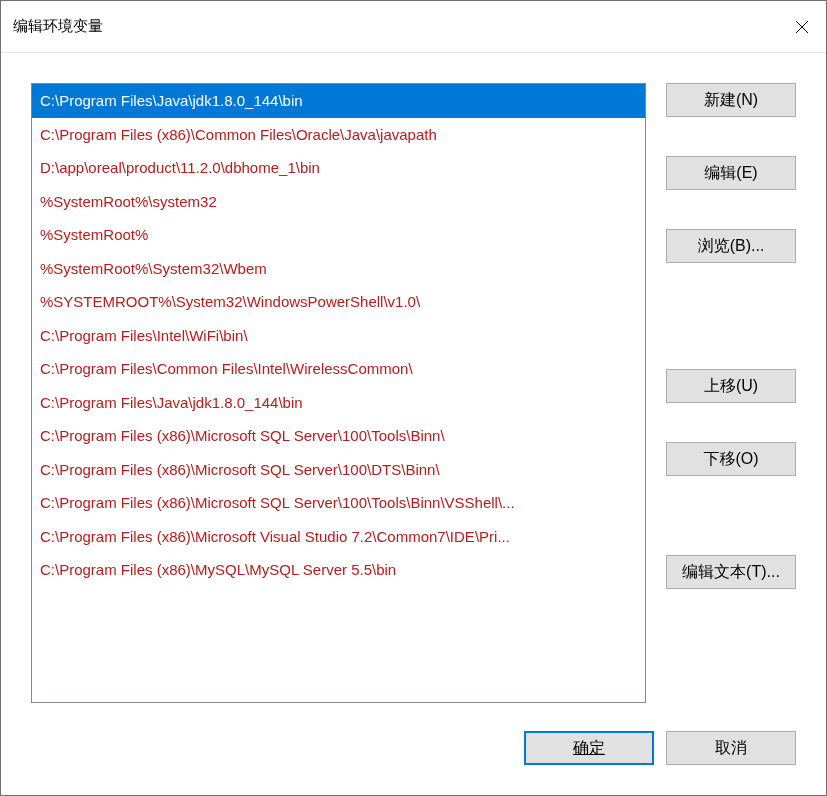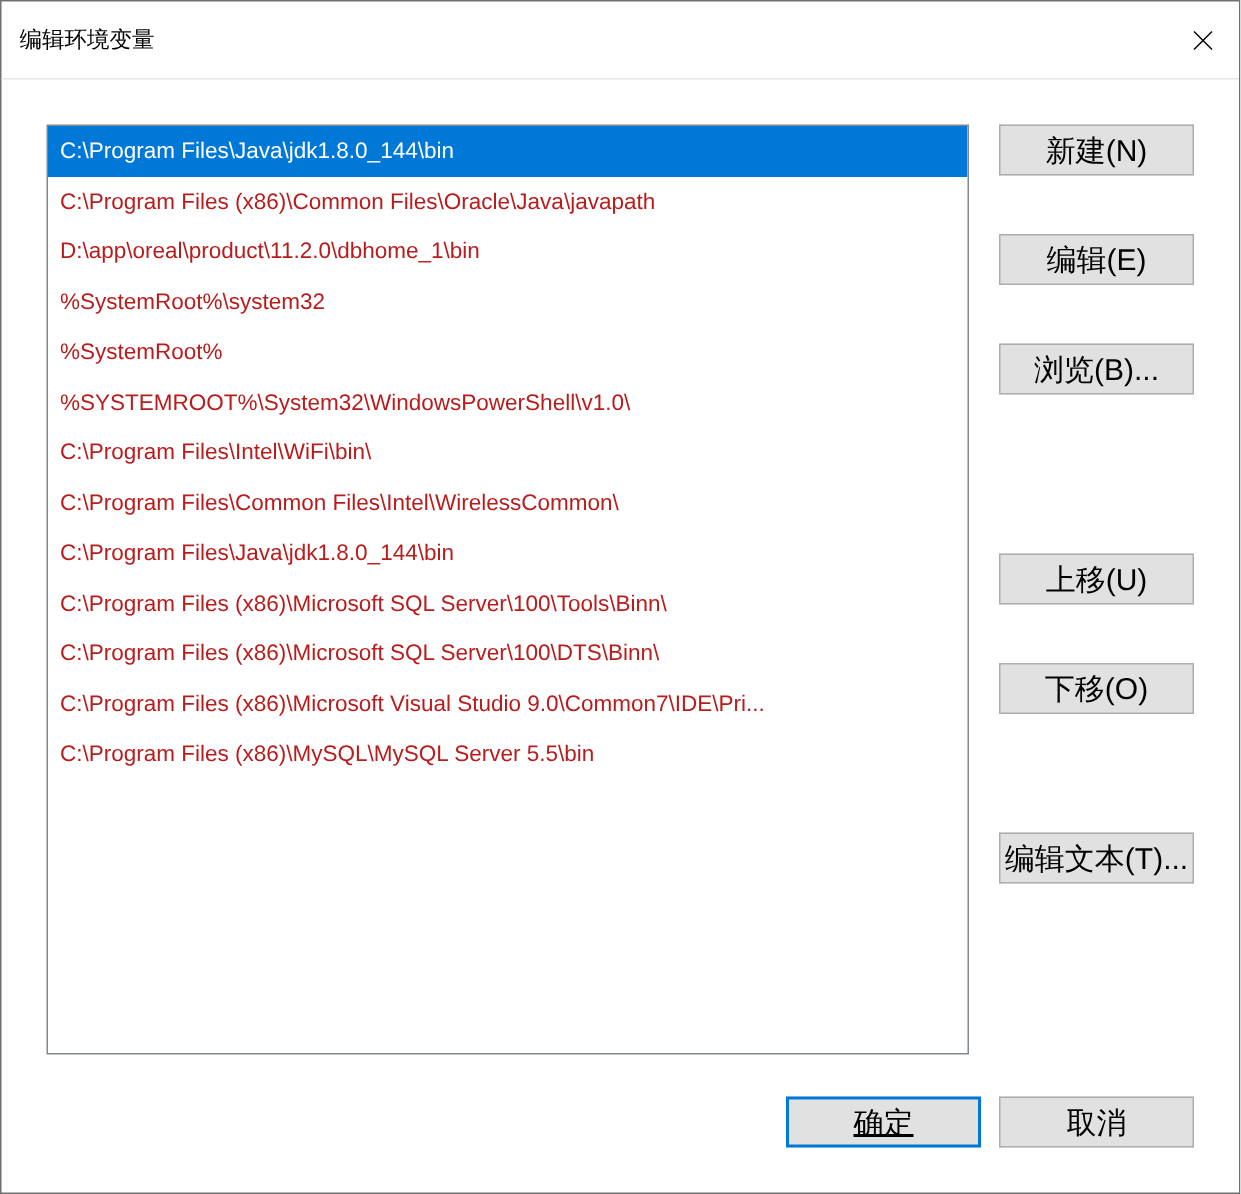--- a/index.html
+++ b/index.html
@@ -80,21 +80,21 @@
     .button-column {
       width: 130px;
       display: flex;
       flex-direction: column;
       gap: 12px;
     }
     .btn {
       height: 34px;
       background: #e1e1e1;
       border: 1px solid #adadad;
-      font-size: 20px;
+      font-size: 16px;
       font-family: inherit;
       cursor: pointer;
       color: #000;
       display: flex;
       align-items: center;
       justify-content: center;
     }
     .spacer-small {
       height: 15px;
     }
@@ -133,27 +133,29 @@
     </div>
   </div>
 
   <div class="content">
     <div class="list-container" id="path-list">
         <div class="list-item selected">C:\Program Files\Java\jdk1.8.0_144\bin</div>
         <div class="list-item">C:\Program Files (x86)\Common Files\Oracle\Java\javapath</div>
         <div class="list-item">D:\app\oreal\product\11.2.0\dbhome_1\bin</div>
         <div class="list-item">%SystemRoot%\system32</div>
         <div class="list-item">%SystemRoot%</div>
+        <div class="list-item">%SystemRoot%\System32\Wbem</div>
         <div class="list-item">%SYSTEMROOT%\System32\WindowsPowerShell\v1.0\</div>
         <div class="list-item">C:\Program Files\Intel\WiFi\bin\</div>
         <div class="list-item">C:\Program Files\Common Files\Intel\WirelessCommon\</div>
         <div class="list-item">C:\Program Files\Java\jdk1.8.0_144\bin</div>
         <div class="list-item">C:\Program Files (x86)\Microsoft SQL Server\100\Tools\Binn\</div>
         <div class="list-item">C:\Program Files (x86)\Microsoft SQL Server\100\DTS\Binn\</div>
-        <div class="list-item">C:\Program Files (x86)\Microsoft Visual Studio 9.0\Common7\IDE\Pri...</div>
+        <div class="list-item">C:\Program Files (x86)\Microsoft SQL Server\100\Tools\Binn\VSShell\...</div>
+        <div class="list-item">C:\Program Files (x86)\Microsoft Visual Studio 7.2\Common7\IDE\Pri...</div>
         <div class="list-item">C:\Program Files (x86)\MySQL\MySQL Server 5.5\bin</div>
       </div>
 
     <div class="button-column">
       <button class="btn">新建(N)</button>
       <div class="spacer-small"></div>
       <button class="btn">编辑(E)</button>
       <div class="spacer-small"></div>
       <button class="btn">浏览(B)...</button>
       <div class="spacer-small"></div>

